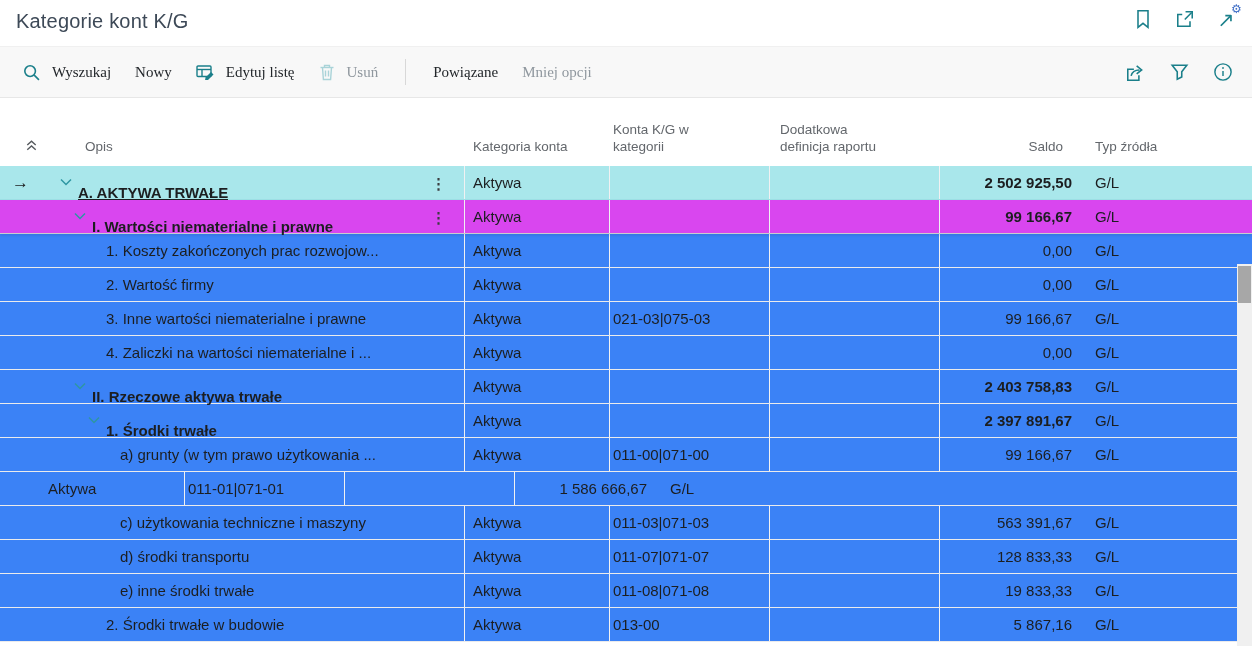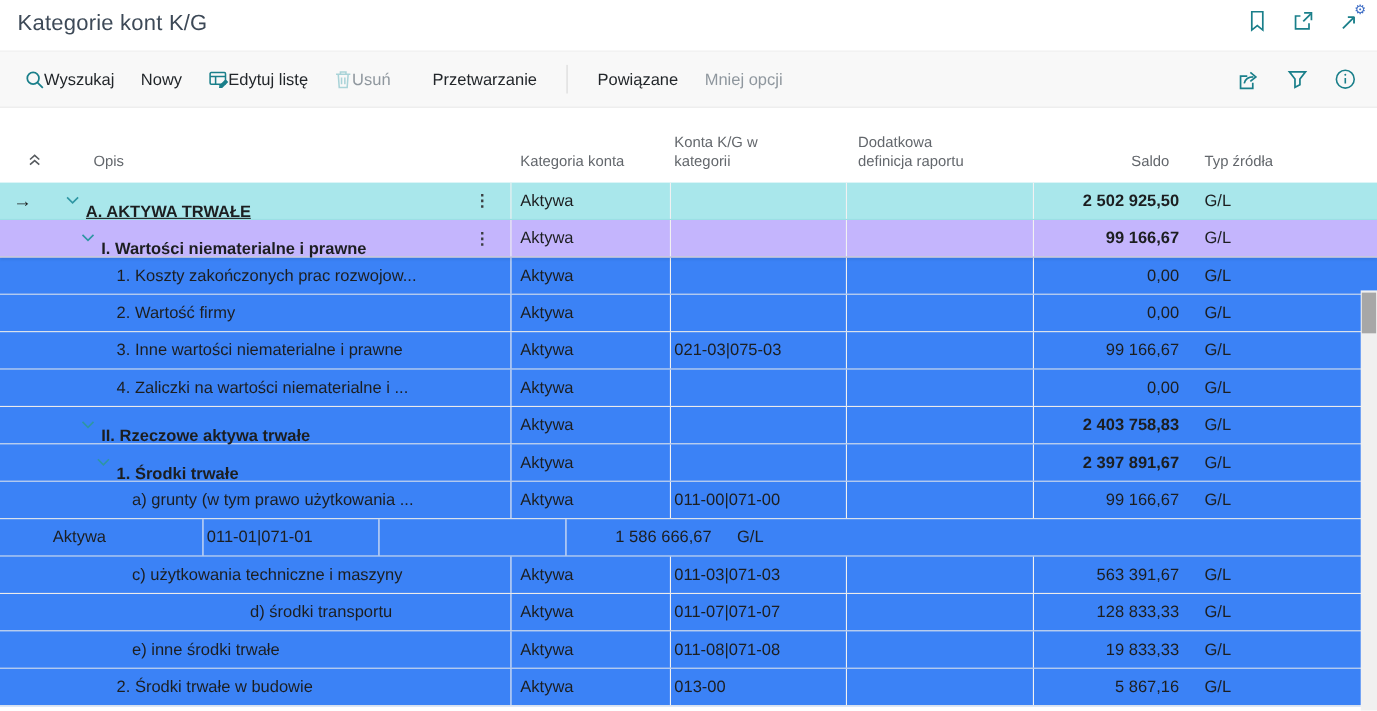--- a/index.html
+++ b/index.html
@@ -15,22 +15,22 @@
   .tico { width:22px; height:22px; display:flex; align-items:center; justify-content:center;
           background:none; border:none; cursor:pointer; color:#1a7f8a; position:relative; }
   .gear-badge { position:absolute; top:-6px; right:-6px; width:15px; height:15px; border-radius:50%;
                 background:#fff; color:#3f6ec6; font-size:12px; line-height:15px; text-align:center;
                 font-family:"DejaVu Sans", sans-serif; }
 
   
   .toolbar { height:52px; background:#f8f8f8; border-top:1px solid #f0f0f0;
              border-bottom:1px solid #e7e7e7; display:flex; align-items:center;
              padding:0 14px; position:relative; }
-  .tb-btn { display:inline-flex; align-items:center; gap:0; background:none; border:none;
-            font-family:Liberation Sans, sans-serif; font-size:15px; color:#22262a; padding:6px 9px; margin-right:6px;
+  .tb-btn { display:inline-flex; align-items:center; gap:12px; background:none; border:none;
+            font-family:Liberation Serif, serif; font-size:15px; color:#22262a; padding:6px 9px; margin-right:6px;
             cursor:pointer; white-space:nowrap; }
   .tb-btn svg { flex:0 0 auto; }
   .tb-btn.disabled { color:#8f979e; cursor:default; }
   .tb-btn.muted { color:#8f979e; }
   .tb-sep { width:1px; height:26px; background:#d8d8d8; margin:0 18px 0 12px; }
   .tb-right { margin-left:auto; display:flex; gap:14px; align-items:center; }
   .tb-ico { width:30px; height:30px; display:flex; align-items:center; justify-content:center;
             background:none; border:none; cursor:pointer; color:#1a7f8a; }
 
   
@@ -50,21 +50,21 @@
   .grid-header .c-saldo { padding-right:9px; }
   .hdr-wrap-konta { display:inline-block; max-width:100px; }
   .hdr-wrap-dod   { display:inline-block; max-width:120px; }
 
   .grid-body { }
   .grid-row { height:34px; display:flex; align-items:center; font-size:15px; color:#1c1e20;
               background:#3b82f6; border-bottom:1px solid #ebebec; cursor:pointer; }
   .grid-row .c-opis, .grid-row .c-kat, .grid-row .c-konta, .grid-row .c-dod {
       border-right:1px solid #f1f1f2; height:100%; display:flex; align-items:center; }
   .grid-row.selected { background:#a9e7eb; border-bottom-color:#9cdfe4; }
-  .grid-row.after-selected { background:#c4b5fd; border-bottom:1px solid #c9cdd0;
+  .grid-row.after-selected { background:#d946ef; border-bottom:1px solid #c9cdd0;
                              box-shadow:0 2px 2px rgba(0,0,0,.07); position:relative; z-index:2; }
   .row-arrow { width:40px; text-align:left; padding-left:12px; font-size:17px; color:#1b1b1b; }
   .twisty { width:18px; margin-left:-18px; display:inline-flex; align-items:center; color:#2e96a3; }
   .twisty.hidden { visibility:hidden; }
   .lbl { white-space:nowrap; overflow:hidden; }
   .lbl.b { font-weight:700;margin-top:20px; }
   .lbl.u { text-decoration:underline; }
   .row-menu { position:absolute; right:18px; top:50%; transform:translateY(-50%);
               font-weight:700; color:#3a3d40; font-size:15px; letter-spacing:0; display:none;
               line-height:1; }
@@ -126,23 +126,20 @@
       <span>Edytuj listę</span>
     </button>
     <button class="tb-btn disabled">
       <svg width="16" height="17" viewBox="0 0 16 17" fill="none" stroke="#a9d3d8" stroke-width="1.4">
         <path d="M1.5 3.5h13"></path>
           <path d="M5.5 3.5V1.5h5v2"></path>
         <path d="M3.5 3.5l.9 12h7.2l.9-12"></path>
           <path d="M6.5 6.5v6M9.5 6.5v6"></path>
       </svg>
       <span>Usuń</span>
-    </button>
-    <button class="tb-btn" style="margin-left:14px;">
-      <span>Przetwarzanie</span>
     </button>
     <span class="tb-sep"></span>
     <button class="tb-btn">
       <span>Powiązane</span>
     </button>
     <button class="tb-btn muted">
       <span>Mniej opcji</span>
     </button>
 
     <div class="tb-right">
@@ -360,21 +357,21 @@
 
     </div>
     <div class="c-kat">Aktywa</div>
     <div class="c-konta">011-03|071-03</div>
     <div class="c-dod"></div>
     <div class="c-saldo">563 391,67</div>
     <div class="c-typ">G/L</div>
   </div>
         <div class="grid-row">
     <div class="row-arrow"></div>
-    <div class="c-opis" style="padding-left: 80px; justify-content: center;">
+    <div class="c-opis" style="padding-left: 80px;">
       <span class="twisty hidden">
         <svg width="12" height="9" viewBox="0 0 12 9" fill="none" stroke="currentColor" stroke-width="1.5">
           <path d="M1 1.5l5 5 5-5"></path>
         </svg>
       </span>
       <span class="lbl">d) środki transportu</span>
 
     </div>
     <div class="c-kat">Aktywa</div>
     <div class="c-konta">011-07|071-07</div>

